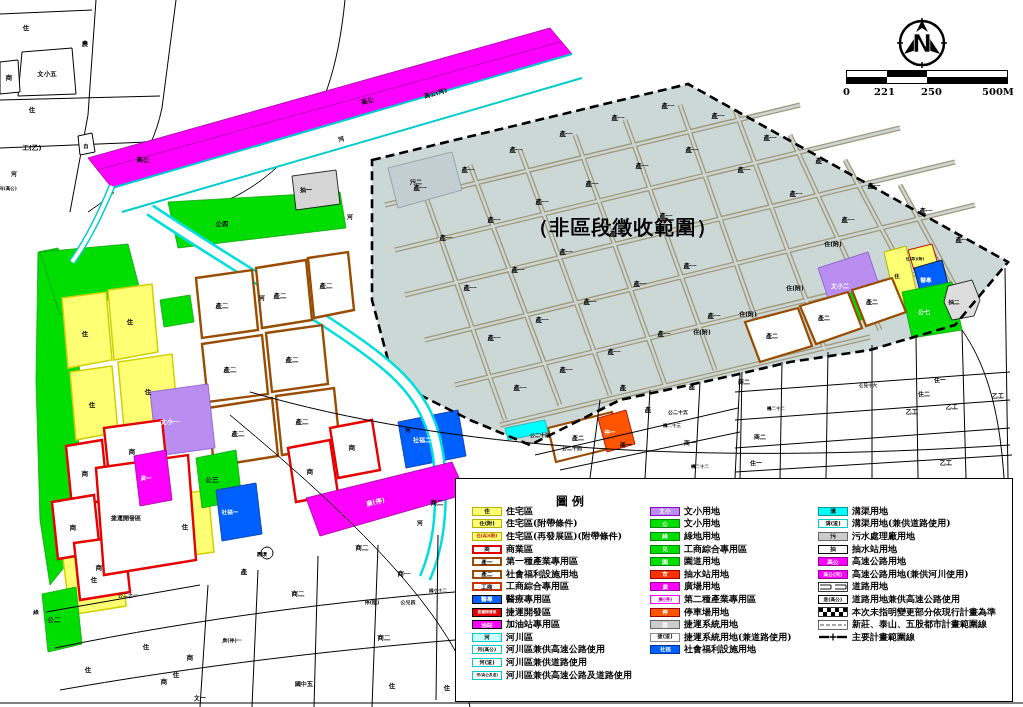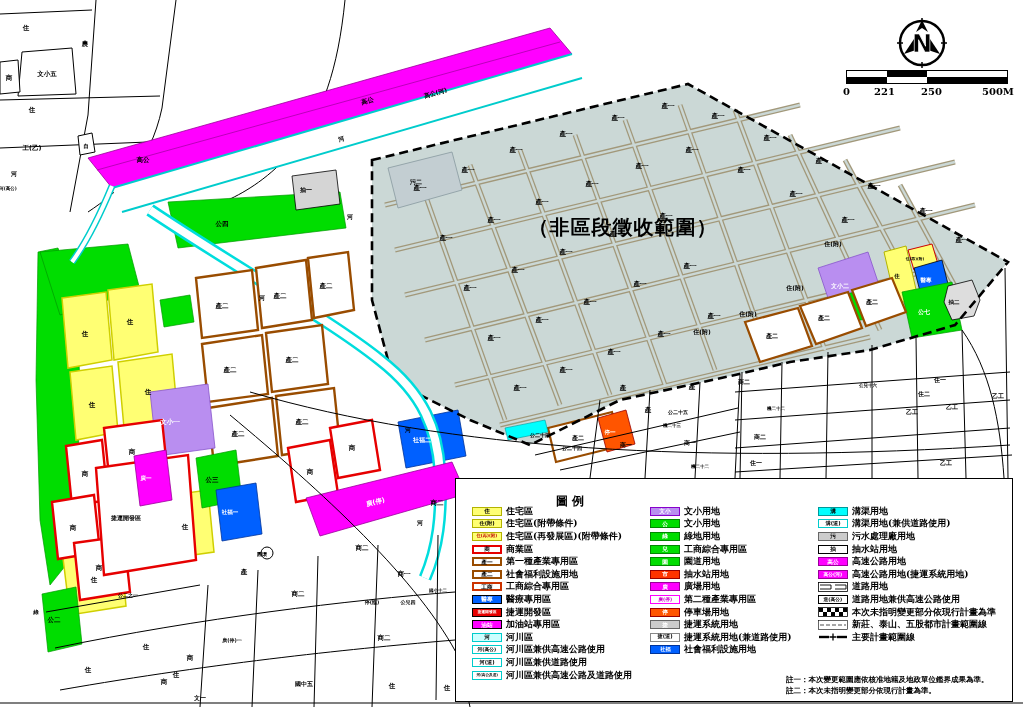--- a/index.html
+++ b/index.html
@@ -579,21 +579,21 @@
         <div class="lg-row">
           <span class="sw" style="background: rgb(255, 0, 255); border: 1.2px solid rgb(153, 0, 153);">
             <span style="color: rgb(255, 255, 255); font-size: 6px;">高公</span>
           </span>
           <span class="lg-label">高速公路用地</span>
         </div>
         <div class="lg-row">
           <span class="sw" style="background: rgb(255, 0, 255); border: 1.2px solid rgb(153, 0, 153);">
             <span style="color: rgb(255, 255, 255); font-size: 5px;">高公(河)</span>
           </span>
-          <span class="lg-label">高速公路用地(捷運系統用地)</span>
+          <span class="lg-label">高速公路用地(兼供河川使用)</span>
         </div>
         <div class="lg-row">
           <span class="sw">
             <svg width="30" height="10" viewBox="0 0 30 10">
               <rect x="0.5" y="0.5" width="29" height="9" fill="#fff" stroke="#000" stroke-width="0.8"></rect>
               <path d="M2,3 H13 V7 H2 M17,3 H28 V7 H17" fill="none" stroke="#000" stroke-width="0.9"></path>
             </svg>
           </span>
           <span class="lg-label">道路用地</span>
         </div>
@@ -631,19 +631,15 @@
           <span class="sw">
             <svg width="30" height="10" viewBox="0 0 30 10">
               <line x1="1" y1="5" x2="11" y2="5" stroke="#000" stroke-width="2.4"></line>
               <line x1="19" y1="5" x2="29" y2="5" stroke="#000" stroke-width="2.4"></line>
               <path d="M15,1.5 V8.5 M11.5,5 H18.5" stroke="#000" stroke-width="1.3" fill="none"></path>
             </svg>
           </span>
           <span class="lg-label">主要計畫範圍線</span>
         </div>
       </div>
-    <div id="notes">
-        <div>註一：本次變更範圍應依核准地籍及地政單位鑑界成果為準。</div>
-        <div>註二：本次未指明變更部分依現行計畫為準。</div>
-      </div>
   </div>
 
 </div>
 
 </body></html>

